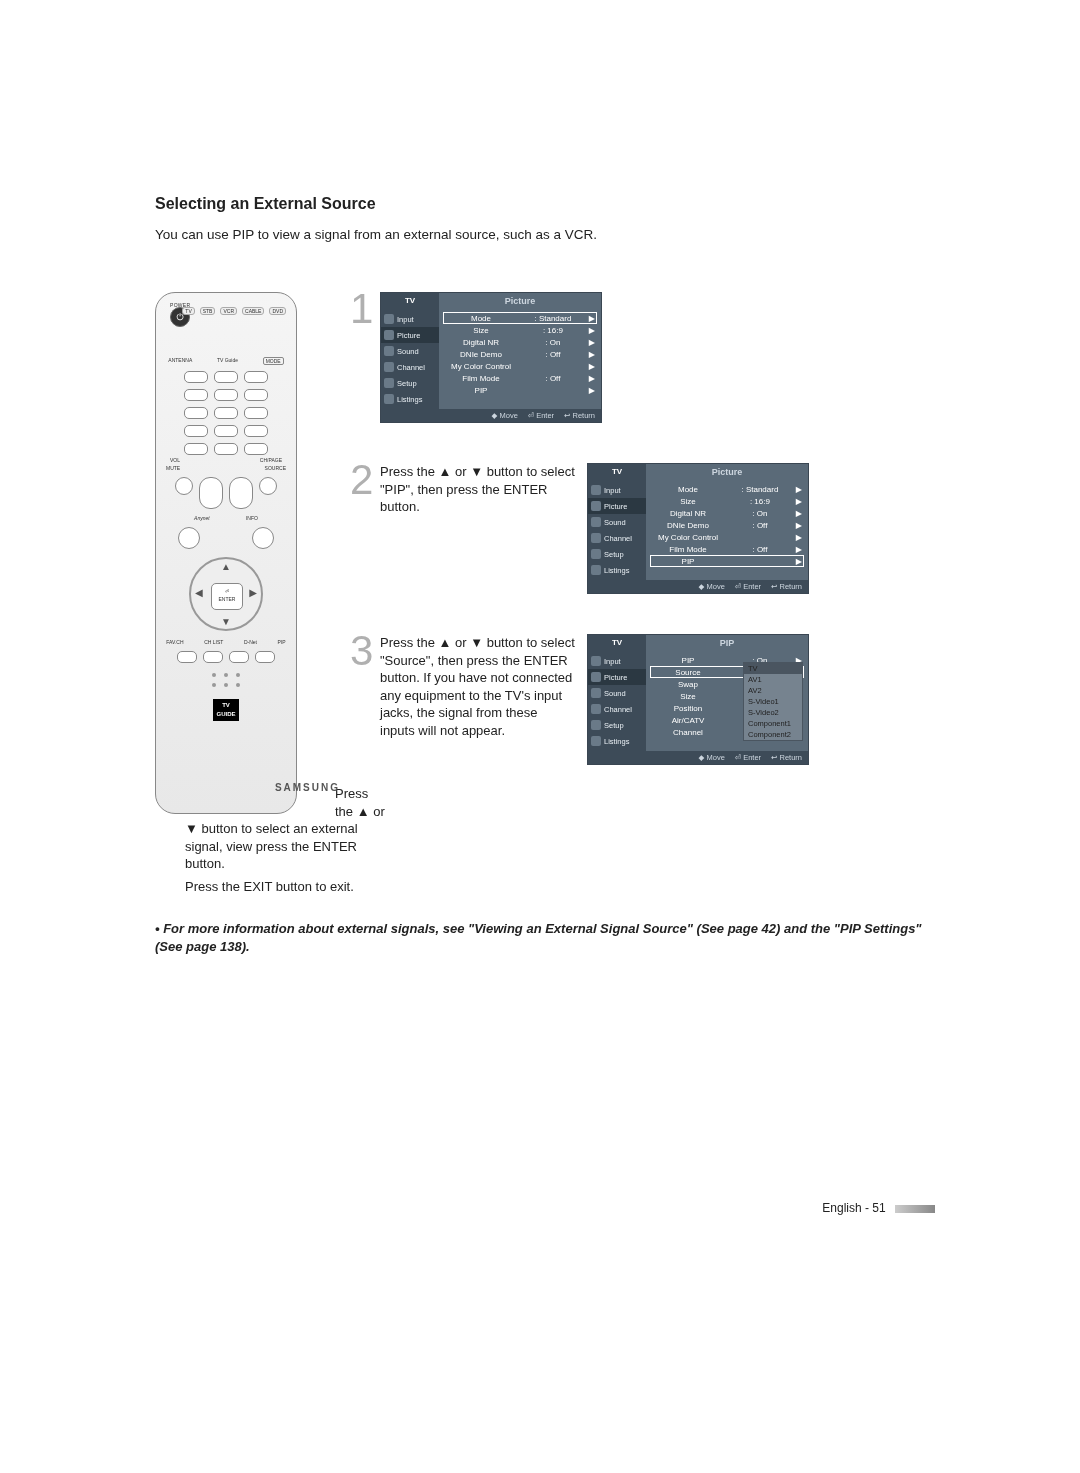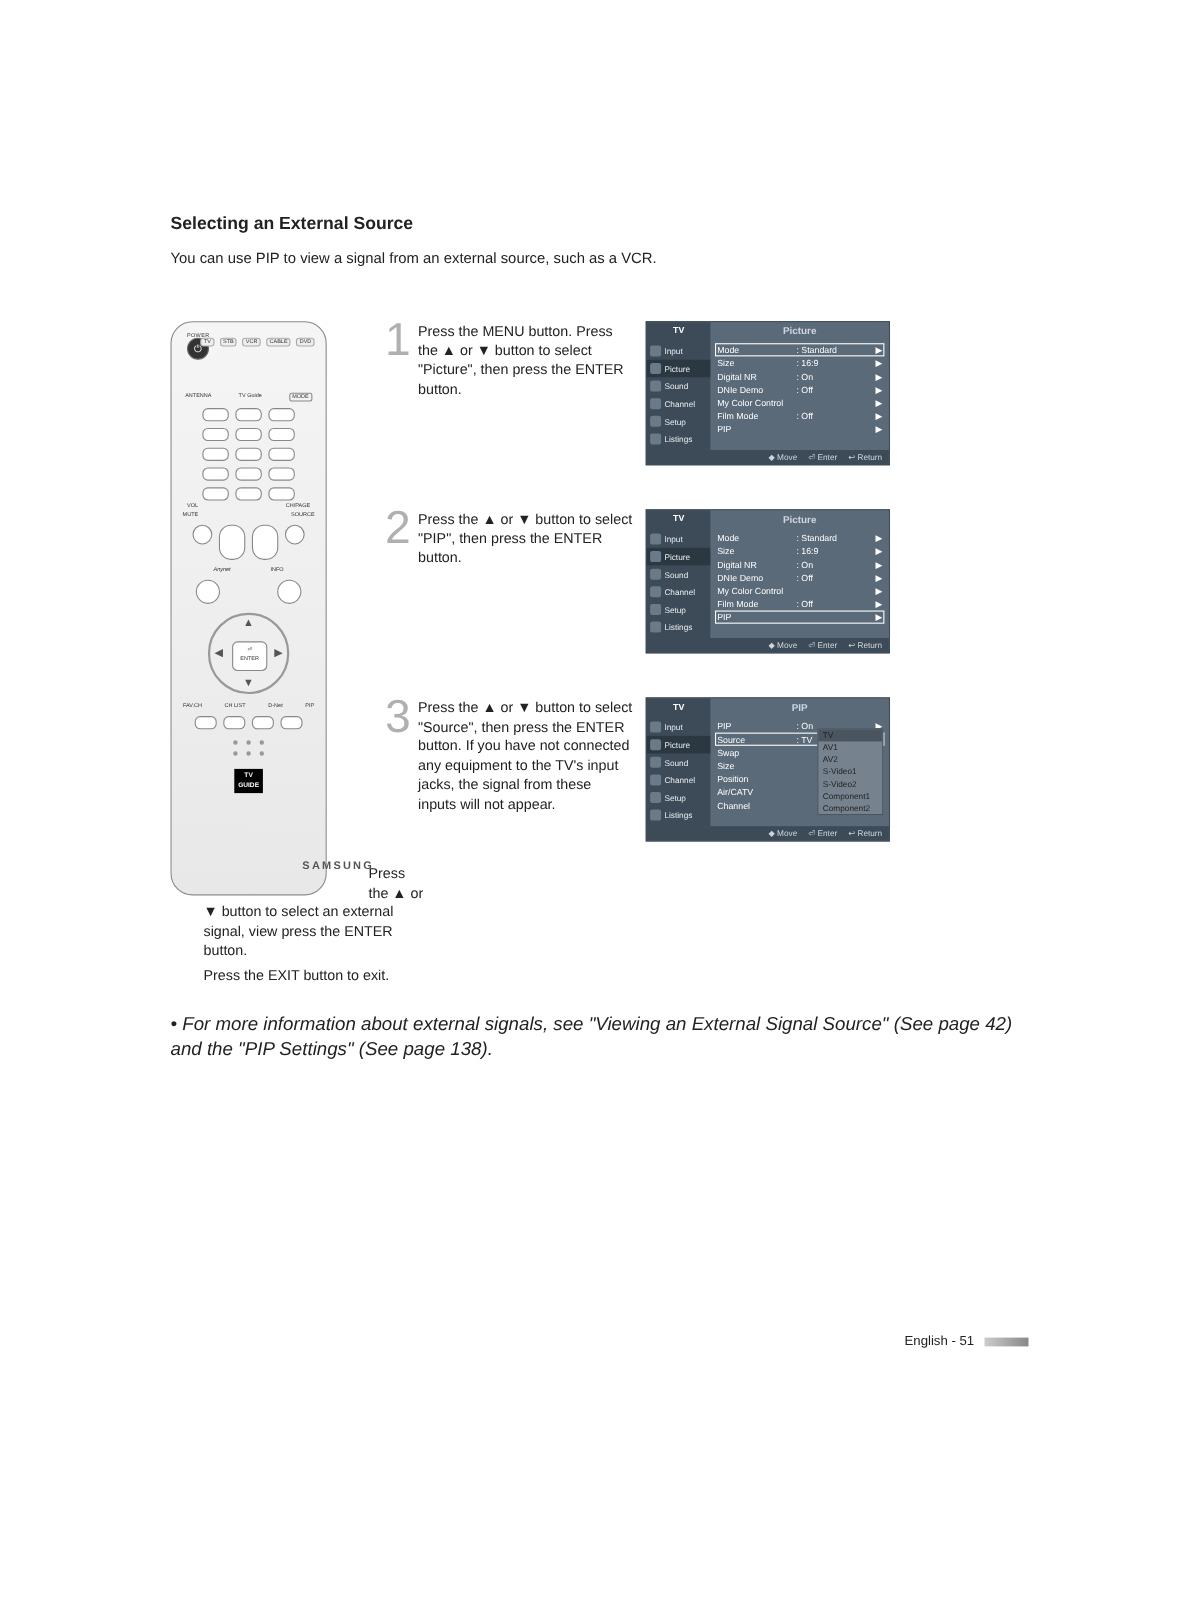--- a/index.html
+++ b/index.html
@@ -105,21 +105,21 @@
     font-size:8px;
   }
   .osd-header .title {
     flex:1;
     background:#5a6a78;
     text-align:center;
     line-height:16px;
     font-weight:bold;
     color:#cdd6df;
   }
-  .osd-body { display:flex; }
+  .osd-body { display:flex;text-align:center; }
   .osd-side {
     width:58px;
     background:#3d4b58;
     padding:2px 0;
   }
   .osd-side-item {
     display:flex;
     align-items:center;
     gap:3px;
     padding:3px 3px;
@@ -168,23 +168,24 @@
   }
   .note-header {
     font-style: italic;
     font-weight: bold;
     font-size: 16px;
     margin-top: 90px;
     clear: both;
   }
   .note-body {
     font-style: italic;
-    font-size: 17px;
+    font-size: 13px;
     line-height:1.35;
     margin-top:20px;
+    font-weight:bold;
   }
   .page-num {
     position: absolute;
     right: 0;
     bottom: -260px;
     font-size: 12px;
   }
   .page-num .bar {
     display:inline-block;
     width:40px;
@@ -299,22 +300,20 @@
         </div>
       <div style="height:12px"></div>
       <div class="tvg"><span>TV</span><br><span>GUIDE</span></div>
       <div class="brand">SAMSUNG</div>
     </div>
   </div>
 
   <div class="steps" id="steps-container">
       <div class="step">
         <div class="step-num">1</div>
-        <div class="step-text">Press the MENU button.
-Press the ▲ or ▼ button to select "Picture", then press the ENTER button.</div>
         <div class="osd-container">
           <div class="osd">
             <div class="osd-header">
               <div class="tv">TV</div>
               <div class="title">Picture</div>
             </div>
             <div class="osd-body">
               <div class="osd-side">
                 <div class="osd-side-item">
                   <span class="ic"></span>

